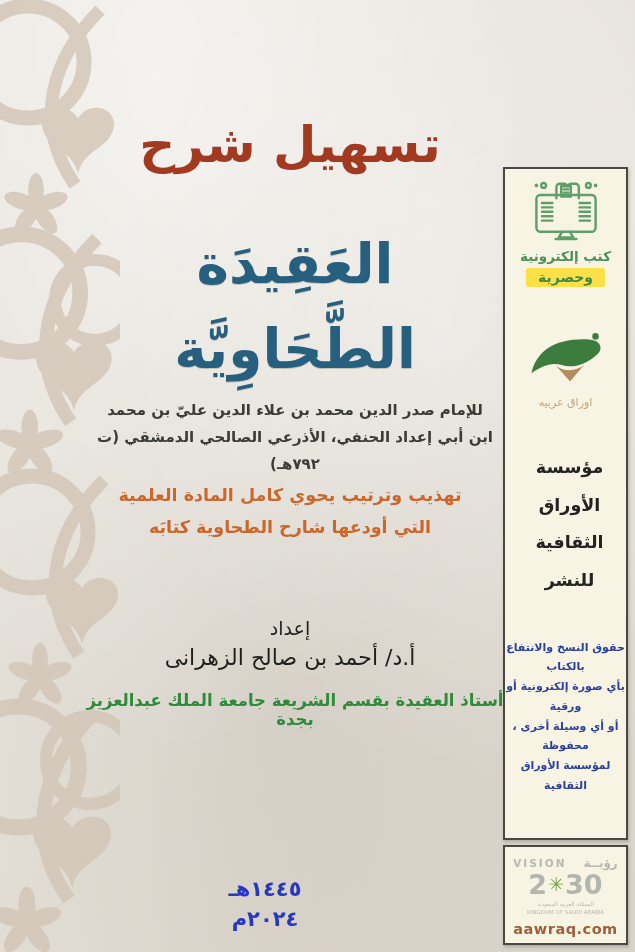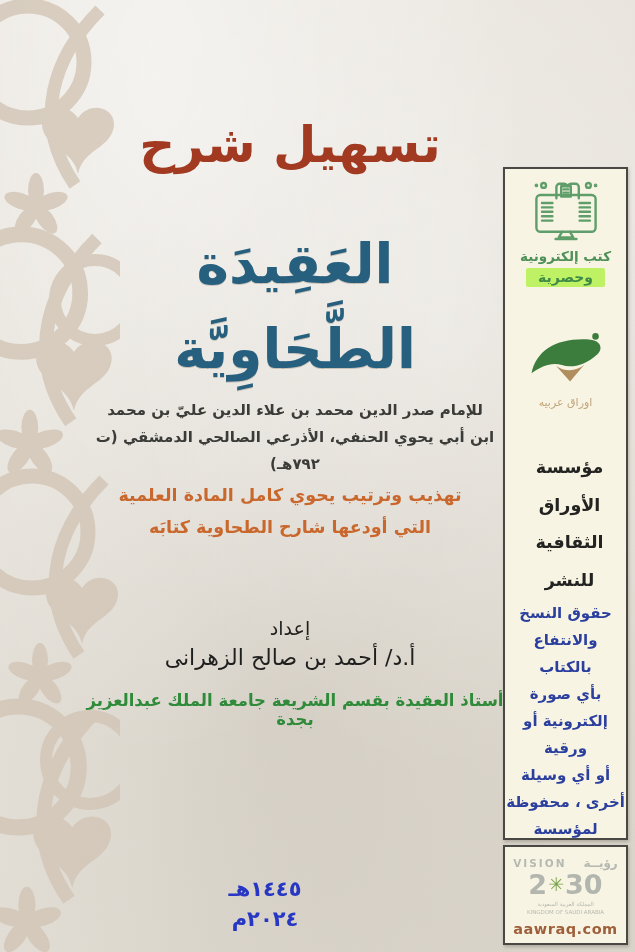--- a/index.html
+++ b/index.html
@@ -24,25 +24,25 @@
   .idad{position:absolute;left:0;top:617px;width:100%;font-size:19px;color:#1f1f1d;}
   .preparer{position:absolute;left:0;top:645px;width:100%;font-size:22px;color:#1f1f1d;}
   .prof{position:absolute;left:-10px;top:691px;width:420px;font-size:16.5px;font-weight:bold;color:#2f8b3a;}
   .dates{position:absolute;left:70px;top:874px;width:390px;text-align:center;direction:rtl;font-size:21px;font-weight:bold;color:#2737c4;line-height:1.45;}
   
   .panel{position:absolute;left:503px;width:125px;background:#f8f4e3;border:2px solid #4a4845;box-sizing:border-box;text-align:center;direction:rtl;box-shadow:1px 2px 3px rgba(60,50,40,.25);}
   .panel1{top:167px;height:673px;}
   .panel2{top:845px;height:100px;direction:ltr;}
   .ebook-icon{margin-top:10px;width:80px;height:64px;}
   .ebooks-line1{font-size:13.5px;font-weight:bold;color:#4d9058;margin-top:1px;}
-  .ebooks-badge{display:inline-block;background:#bef264;color:#3f8a46;font-weight:bold;font-size:14px;padding:1px 12px 2px;margin-top:4px;border-radius:2px;}
+  .ebooks-badge{display:inline-block;background:#fde047;color:#3f8a46;font-weight:bold;font-size:14px;padding:1px 12px 2px;margin-top:4px;border-radius:2px;}
   .awraq-logo{margin-top:44px;width:82px;height:60px;}
   .awraq-text{font-size:11px;color:#c2a67c;margin-top:1px;letter-spacing:1px;}
   .publisher{margin-top:40px;font-size:17.5px;font-weight:bold;color:#232321;line-height:2.15;margin-left:8px;}
-  .copyright{font-size:15px;font-weight:bold;color:#2b3f9e;line-height:1.8;}
+  .copyright{margin-top:38px;font-size:11px;font-weight:bold;color:#2b3f9e;line-height:1.8;}
   .vision-row{margin-top:9px;display:flex;justify-content:center;align-items:center;gap:17px;font-size:10.5px;color:#b5b9b1;letter-spacing:2px;font-weight:bold;}
   .vision-row .ar{letter-spacing:0;font-size:12px;}
   .vision-year{display:flex;justify-content:center;align-items:center;font-size:27px;font-weight:bold;color:#b2b6ae;line-height:1;margin-top:1px;}
   .palm{color:#7aa24e;font-size:19px;margin:0 1px;}
   .vision-country{font-size:5.5px;color:#b5b9b1;line-height:1.5;margin-top:2px;}
   .site{font-size:14.5px;font-weight:bold;color:#9e5f3a;margin-top:4px;letter-spacing:.5px;}
 </style>
 </head>
 <body>
 
@@ -68,21 +68,21 @@
       <circle cx="95" cy="300" r="40" fill="none" stroke-width="12"></circle>
       <circle cx="90" cy="760" r="44" fill="none" stroke-width="12"></circle>
     </g>
   </svg>
 
   <div class="main-col">
     <div class="supertitle">تسهيل شرح</div>
     <div class="main-title">العَقِيدَة الطَّحَاوِيَّة</div>
     <div class="author">
       <div>للإمام صدر الدين محمد بن علاء الدين عليّ بن محمد</div>
-      <div>ابن أبي يحوي الحنفي، الأذرعي الصالحي الدمشقي (ت ٧٩٢هـ)</div>
+      <div>ابن أبي إعداد الحنفي، الأذرعي الصالحي الدمشقي (ت ٧٩٢هـ)</div>
     </div>
     <div class="tagline">
       <div>تهذيب وترتيب يحوي كامل المادة العلمية</div>
       <div>التي أودعها شارح الطحاوية كتابَه</div>
     </div>
     <div class="idad">إعداد</div>
     <div class="preparer">أ.د/ أحمد بن صالح الزهرانى</div>
     <div class="prof">أستاذ العقيدة بقسم الشريعة جامعة الملك عبدالعزيز  بجدة</div>
   </div>
 

